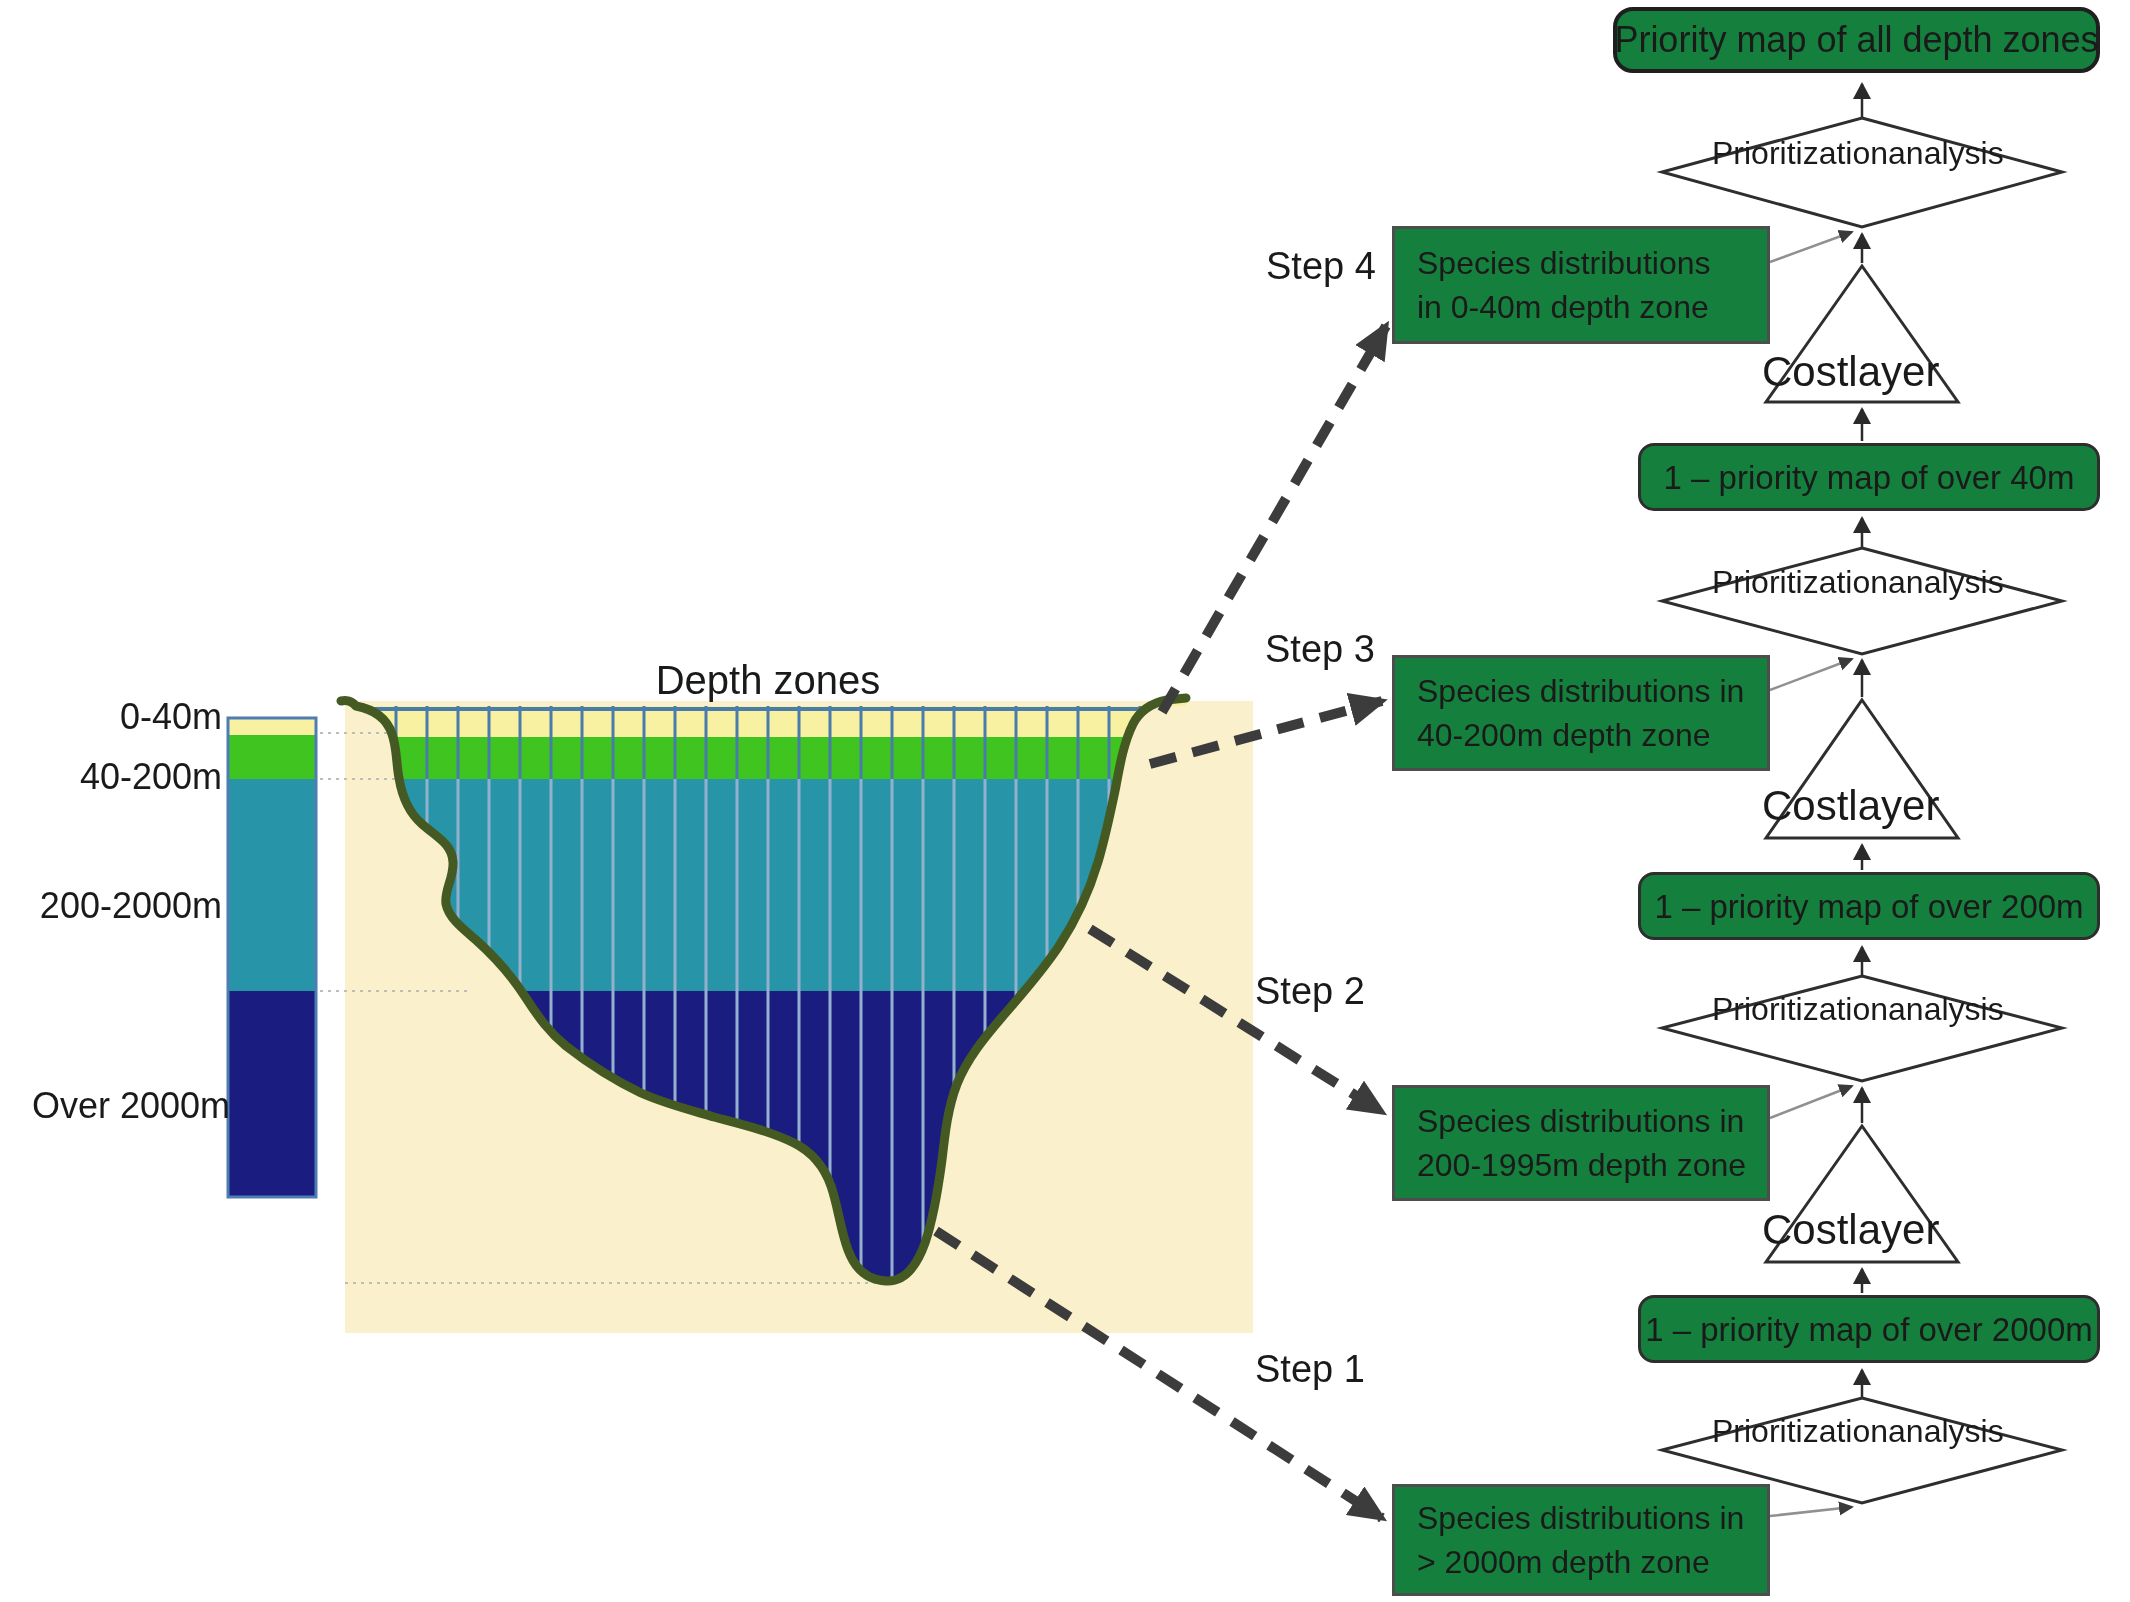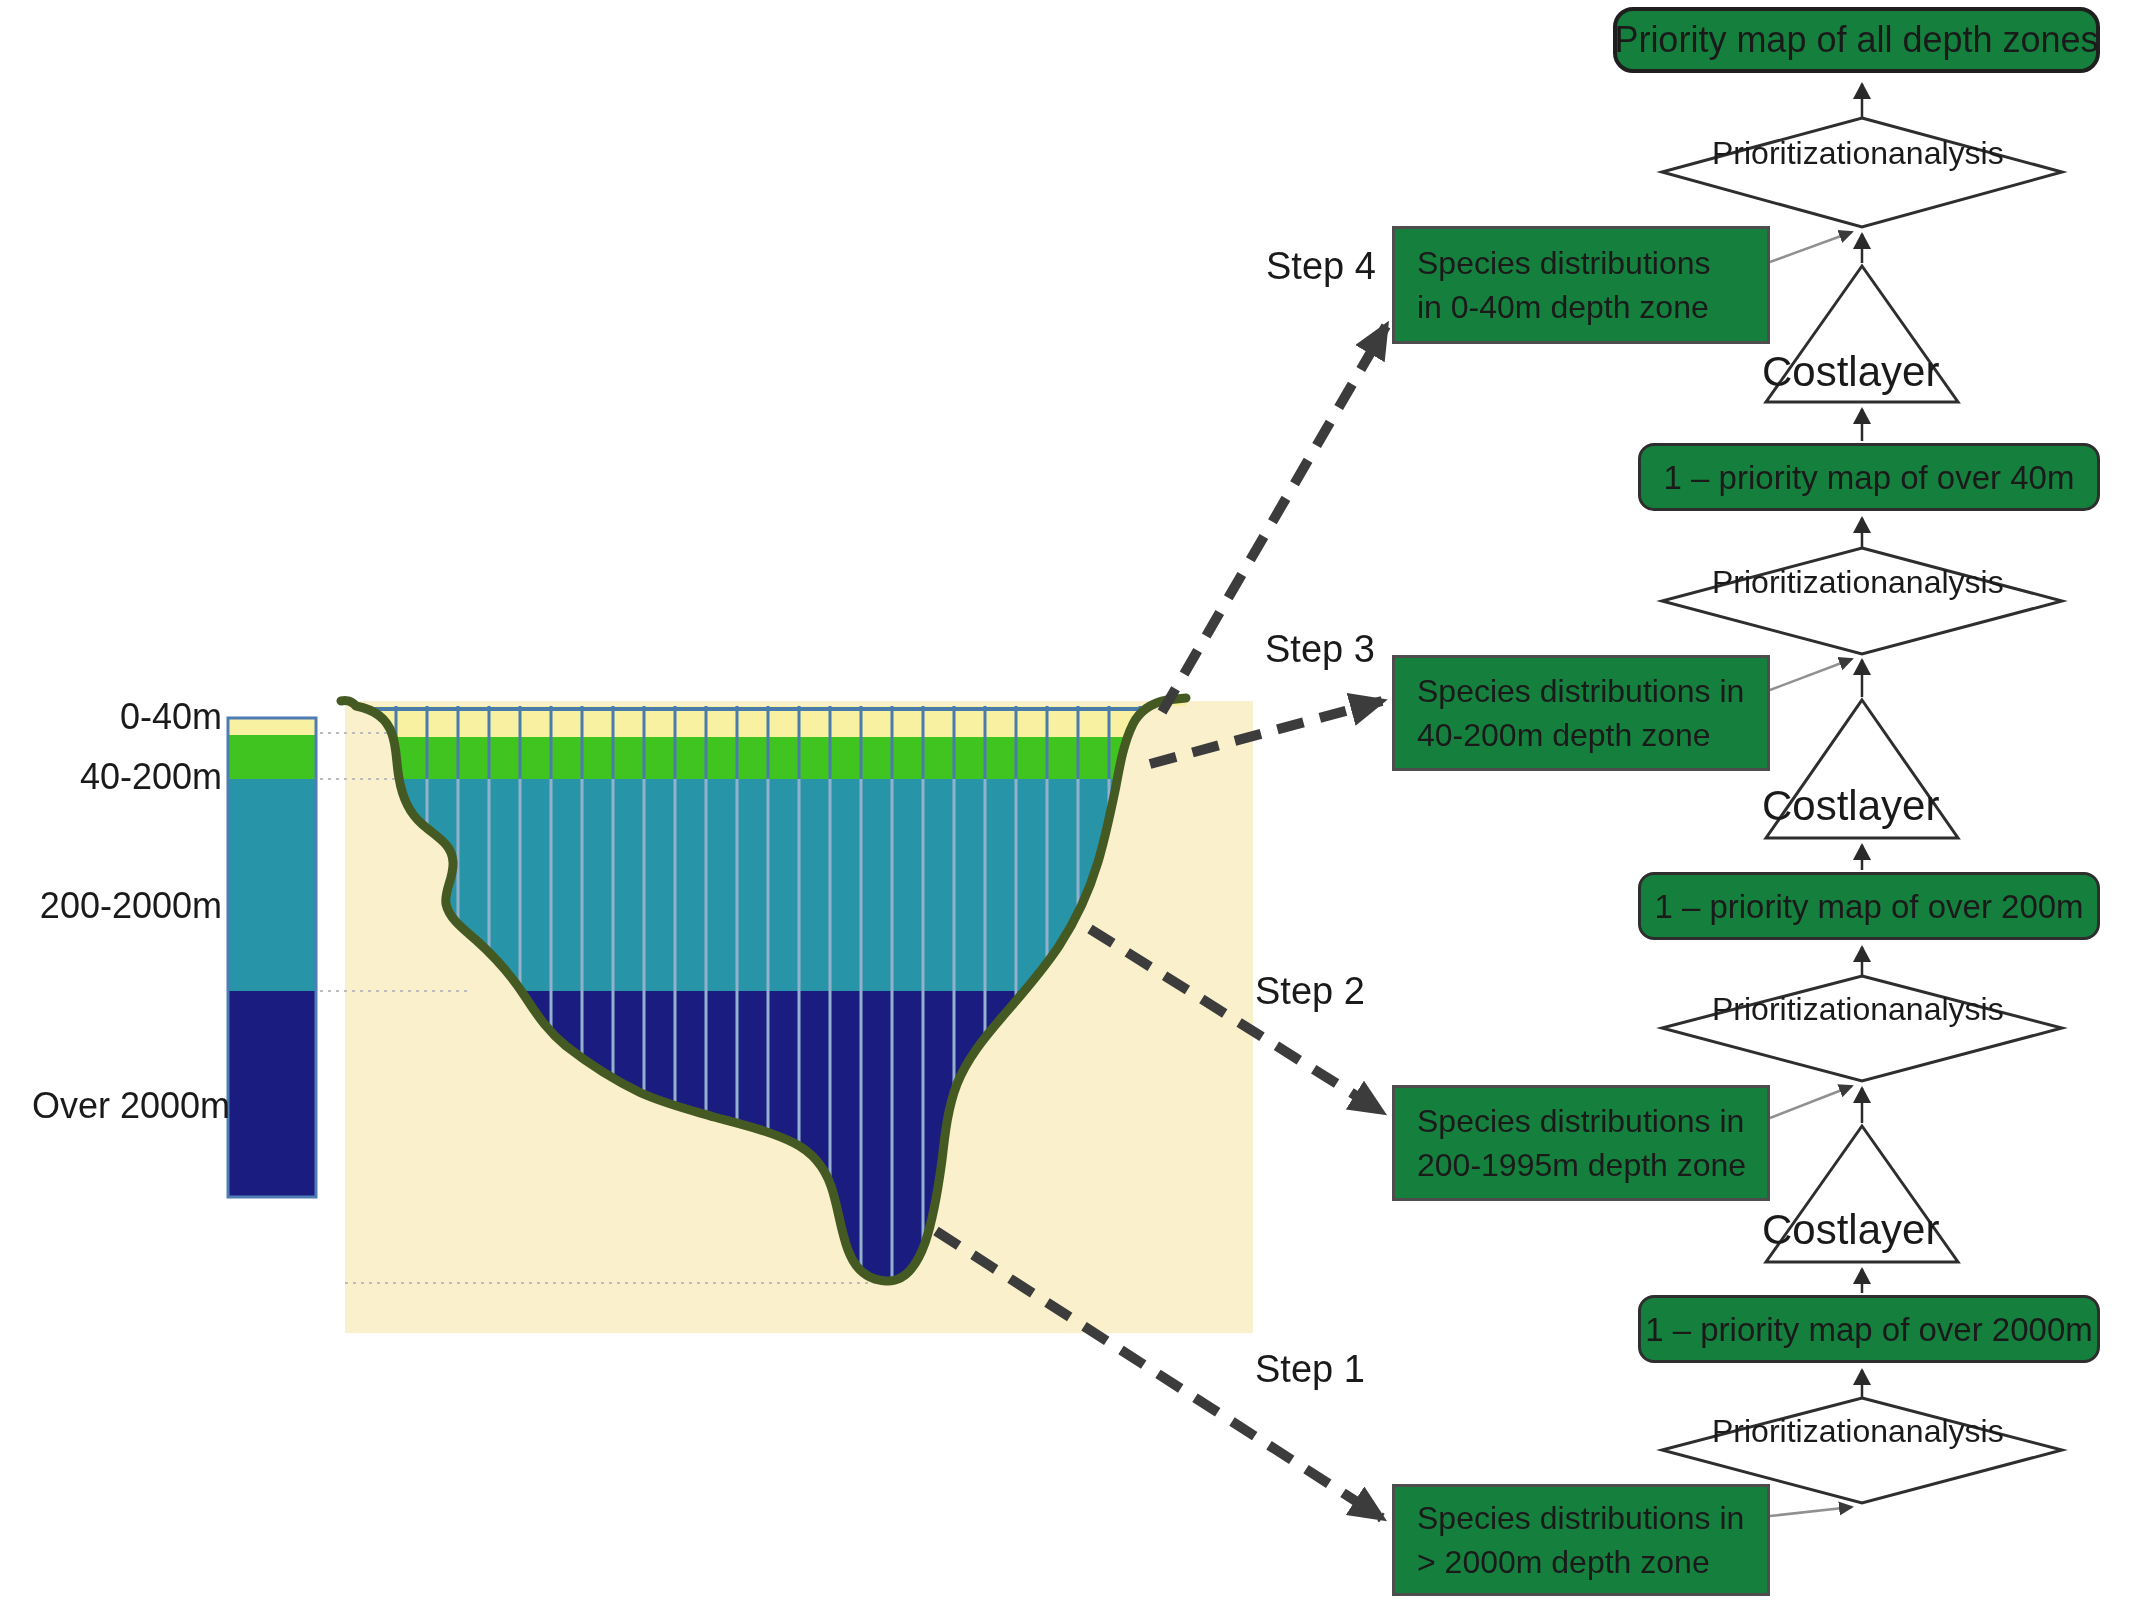--- a/index.html
+++ b/index.html
@@ -172,20 +172,21 @@
       <polygon points="1862,700 1958,838 1766,838"></polygon>
       <polygon points="1862,1126 1958,1262 1766,1262"></polygon>
     </g>
   </svg>
 
   <div class="abs legend-label" style="left:0;top:697px;">0-40m</div>
   <div class="abs legend-label" style="left:0;top:757px;">40-200m</div>
   <div class="abs legend-label" style="left:0;top:886px;">200-2000m</div>
   <div class="abs legend-label" style="left:0;top:1086px;padding-left:8px;">Over 2000m</div>
 
+  <div class="abs fig-title" style="left:558px;top:658px;">Depth zones</div>
 
   <div class="abs step-label" style="left:1266px;top:245px;">Step 4</div>
   <div class="abs step-label" style="left:1265px;top:628px;">Step 3</div>
   <div class="abs step-label" style="left:1255px;top:970px;">Step 2</div>
   <div class="abs step-label" style="left:1255px;top:1348px;">Step 1</div>
 
   <div class="abs box result-box">
     <span>Priority map of all depth zones</span>
   </div>
 

